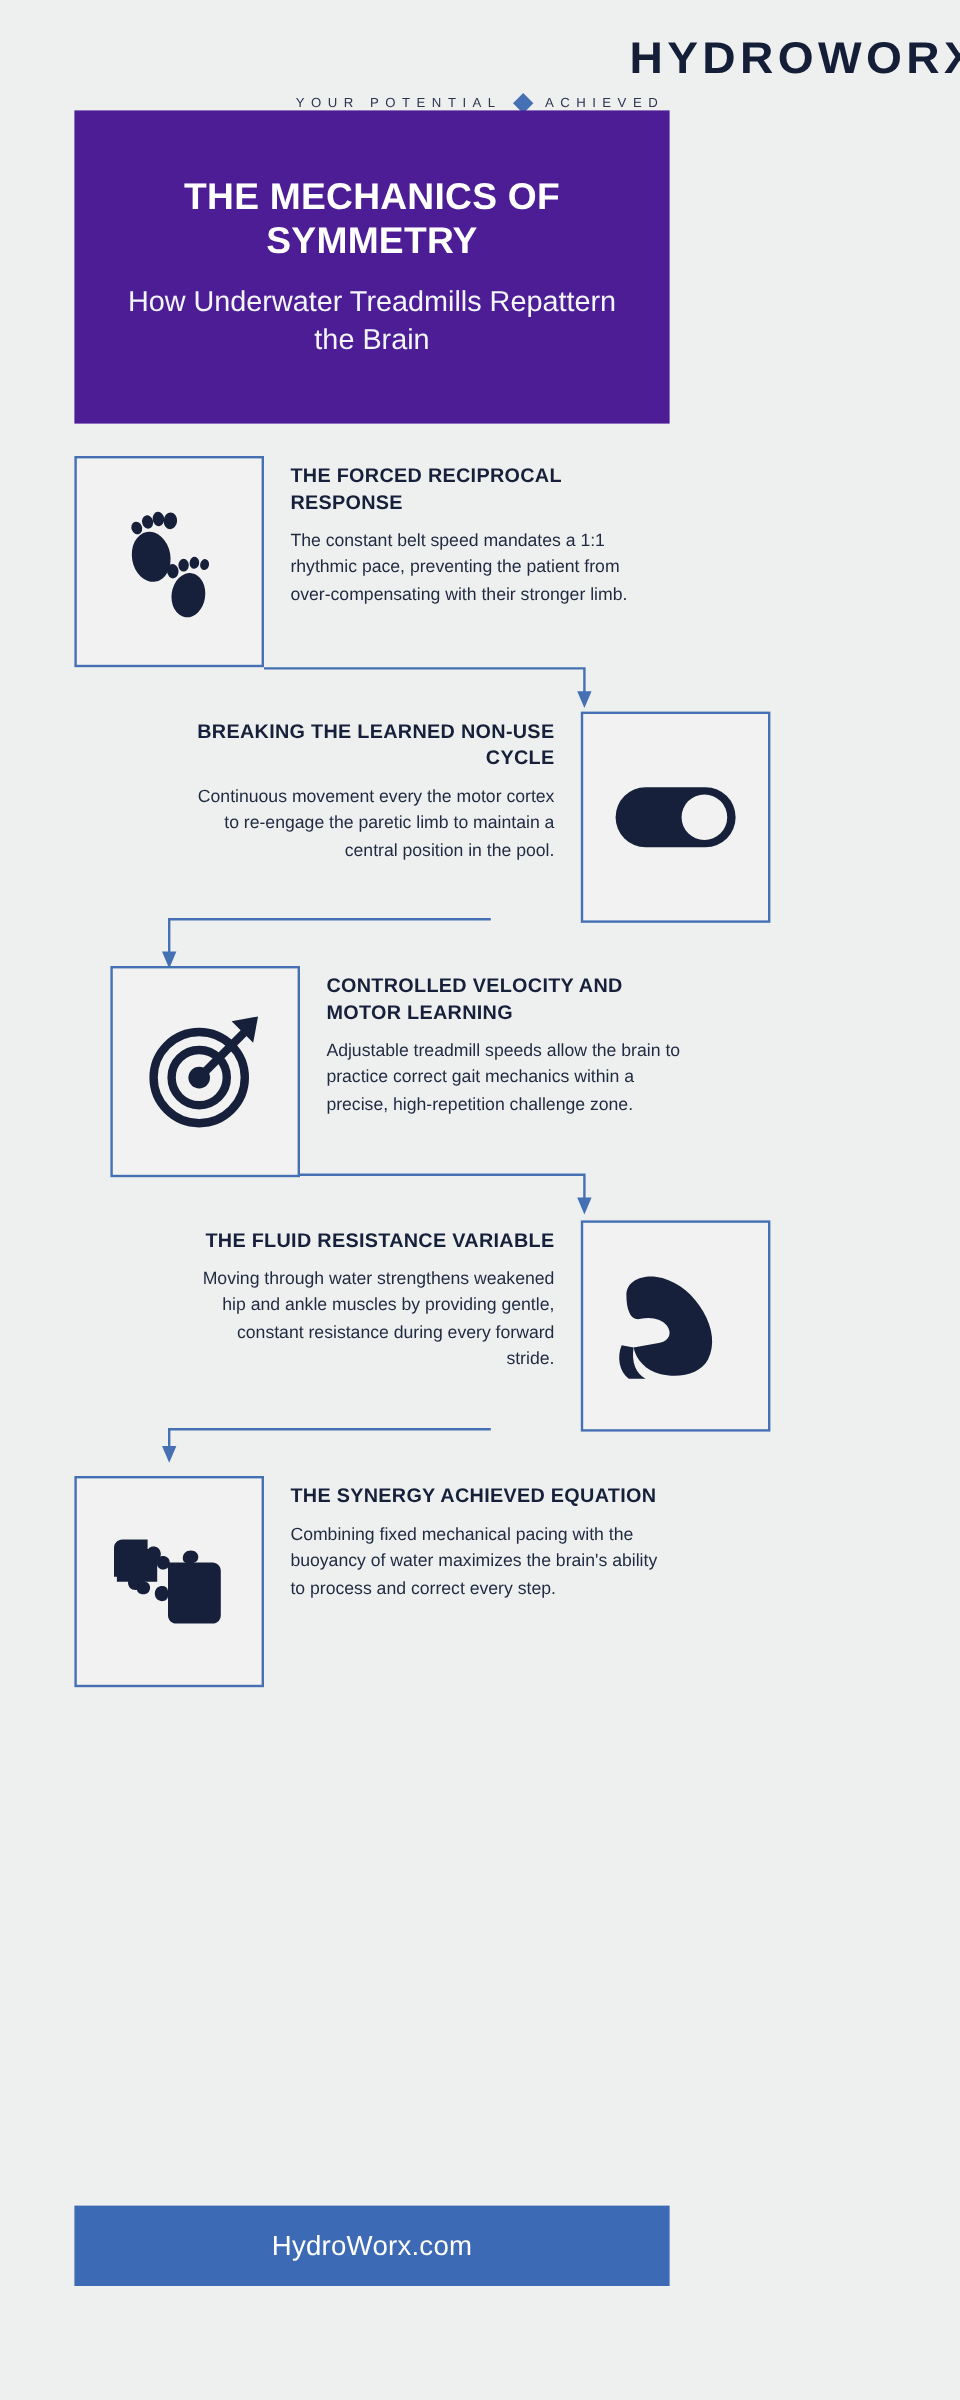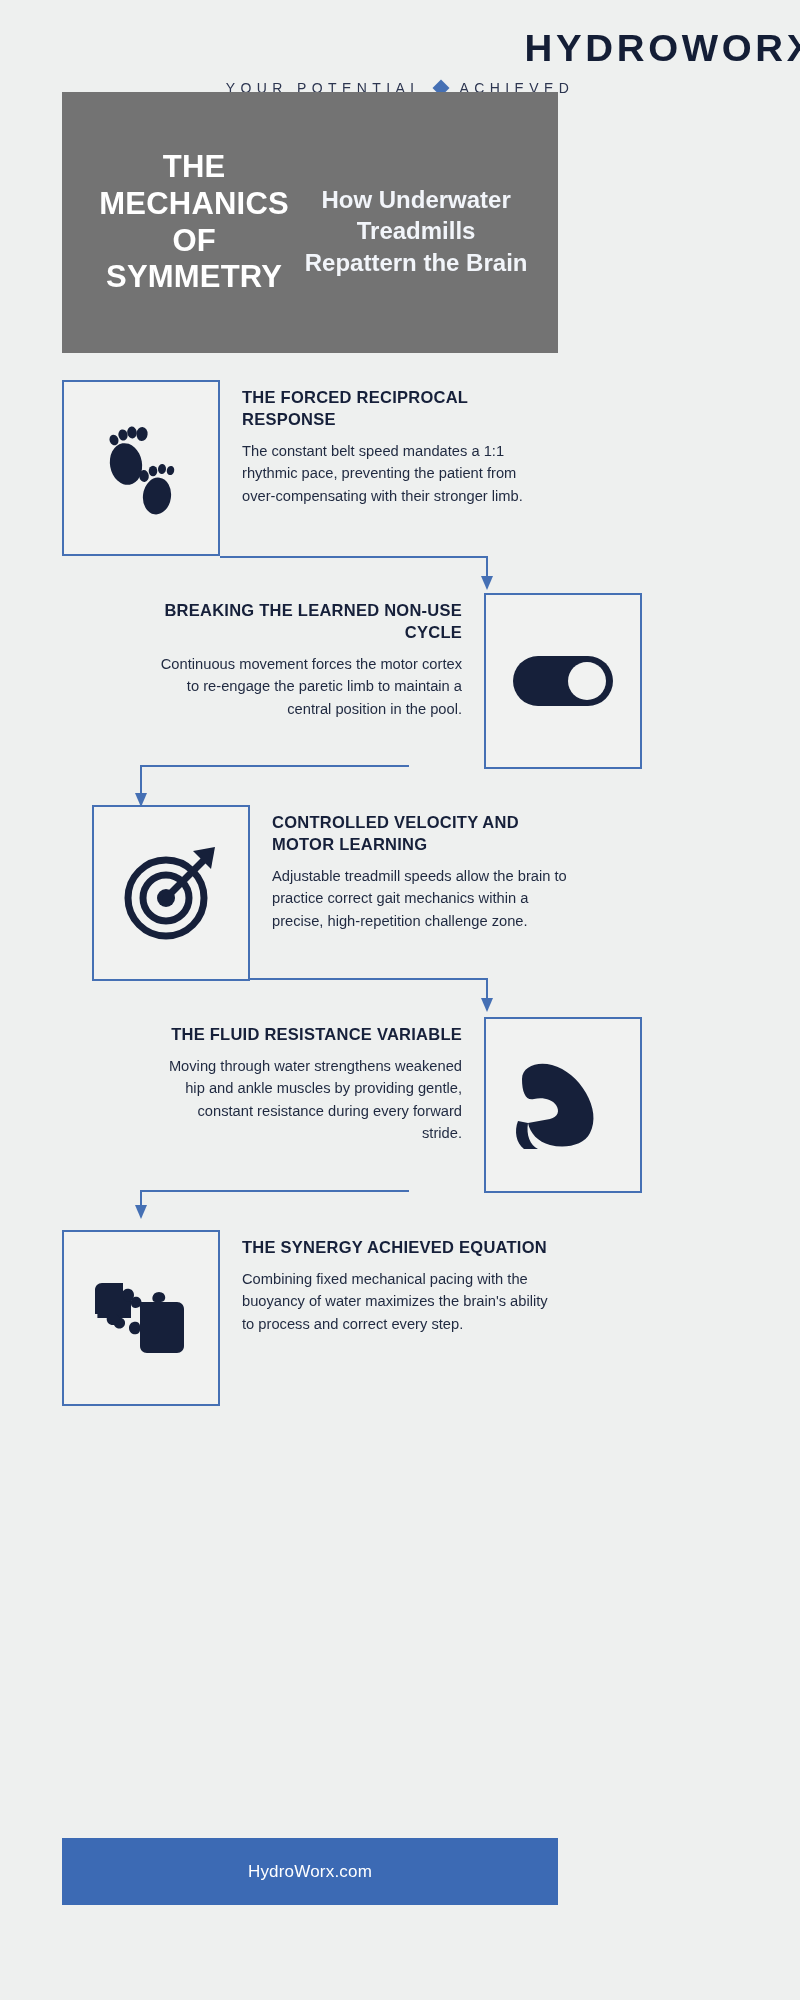--- a/index.html
+++ b/index.html
@@ -19,60 +19,60 @@
     font-family:"Liberation Sans", sans-serif;
     font-weight:bold;
     font-size:37px;
     letter-spacing:3.5px;
     color:#141e36;
     line-height:1;
     transform:scaleX(1.04);
   }
   .logo-tag {
     margin-top:13px;
-    font-size:14px;
+    font-size:11px;
     letter-spacing:5.4px;
     color:#2c3550;
     display:flex;
     align-items:center;
     justify-content:center;
     gap:12px;
     font-weight:500;
   }
   .logo-diamond {
     width:12px; height:12px;
     background:#4570b4;
     transform:rotate(45deg);
     display:inline-block;
   }
 
   
   .banner {
     position:absolute;
     left:62px; top:92px;
     width:496px; height:261px;
-    background:#737373;
-    display:flex;
-    flex-direction:row;
+    background:#4c1d95;
+    display:flex;
+    flex-direction:column;
     align-items:center;
     justify-content:center;
     padding:0 26px;
   }
   .banner h1 {
     color:#ffffff;
     font-size:31px;
     font-weight:bold;
     line-height:1.18;
     text-align:center;
     letter-spacing:0.2px;
   }
   .banner h2 {
     color:#f2f5fa;
     font-size:24px;
-    font-weight:700;
+    font-weight:400;
     line-height:1.3;
     text-align:center;
     margin-top:17px;
   }
 
   
   .section { position:absolute; left:0; width:704px; }
   .row { display:flex; align-items:flex-start; }
   .row.reverse { flex-direction:row-reverse; }
 
@@ -114,21 +114,21 @@
     position:absolute;
     left:62px; top:1838px;
     width:496px; height:67px;
     background:#3c6ab4;
     display:flex;
     align-items:center;
     justify-content:center;
   }
   .footer span {
     color:#ffffff;
-    font-size:17px;
+    font-size:23px;
     font-weight:400;
     letter-spacing:0.2px;
   }
 </style>
 </head>
 <body>
 
 <div class="page">
 
   <div class="logo-block">
@@ -192,21 +192,21 @@
   <div class="section" style="top:593px;">
     <div class="row reverse" style="padding-right:62px;">
       <div class="icon-box">
         <svg width="104" height="66" viewBox="0 0 104 66">
           <rect x="2" y="8" width="100" height="50" rx="25" fill="#16203a"></rect>
           <circle cx="76" cy="33" r="19" fill="#f1f2f1"></circle>
         </svg>
       </div>
       <div class="txt right-align">
         <h3>BREAKING THE LEARNED NON-USE CYCLE</h3>
-        <p>Continuous movement forces the motor cortex to re-engage the paretic limb to maintain a central position in the pool.</p>
+        <p>Continuous movement every the motor cortex to re-engage the paretic limb to maintain a central position in the pool.</p>
       </div>
     </div>
   </div>
 
   <div class="section" style="top:805px;">
     <div class="row" style="padding-left:92px;">
       <div class="icon-box">
         <svg width="104" height="104" viewBox="0 0 104 104">
           <g fill="none" stroke="#16203a" stroke-width="7">
             <circle cx="47" cy="57" r="38"></circle>

